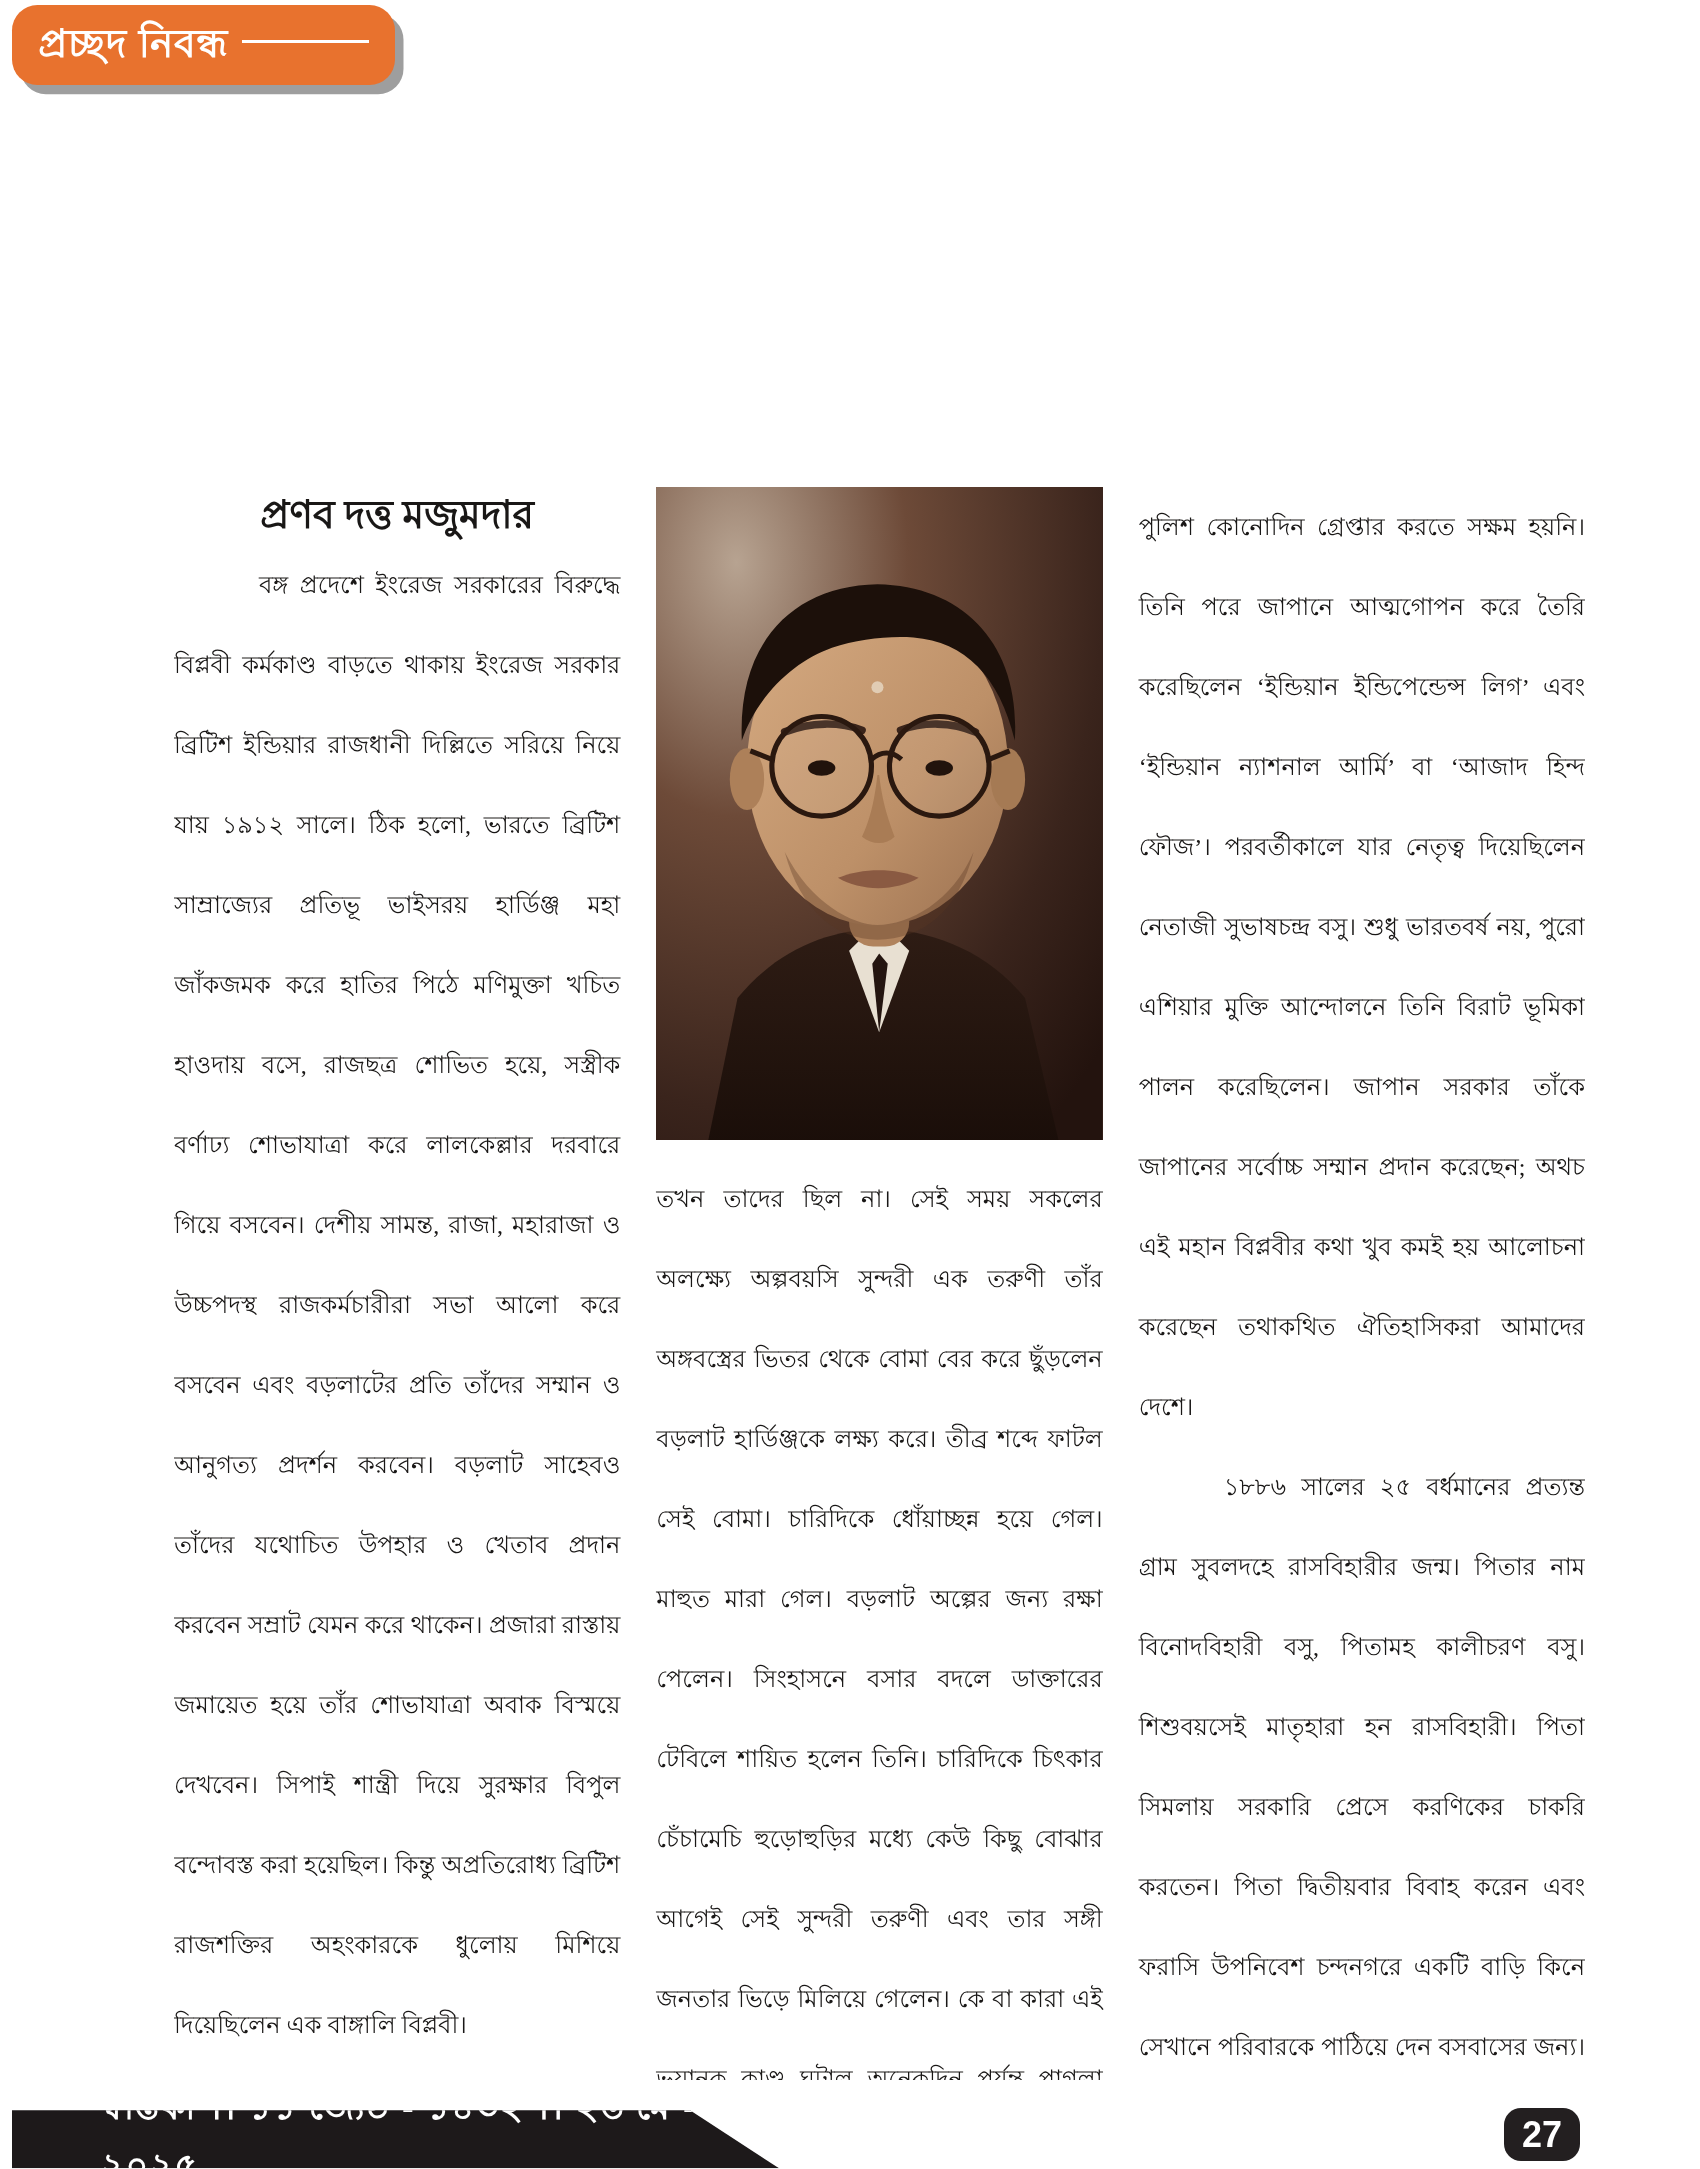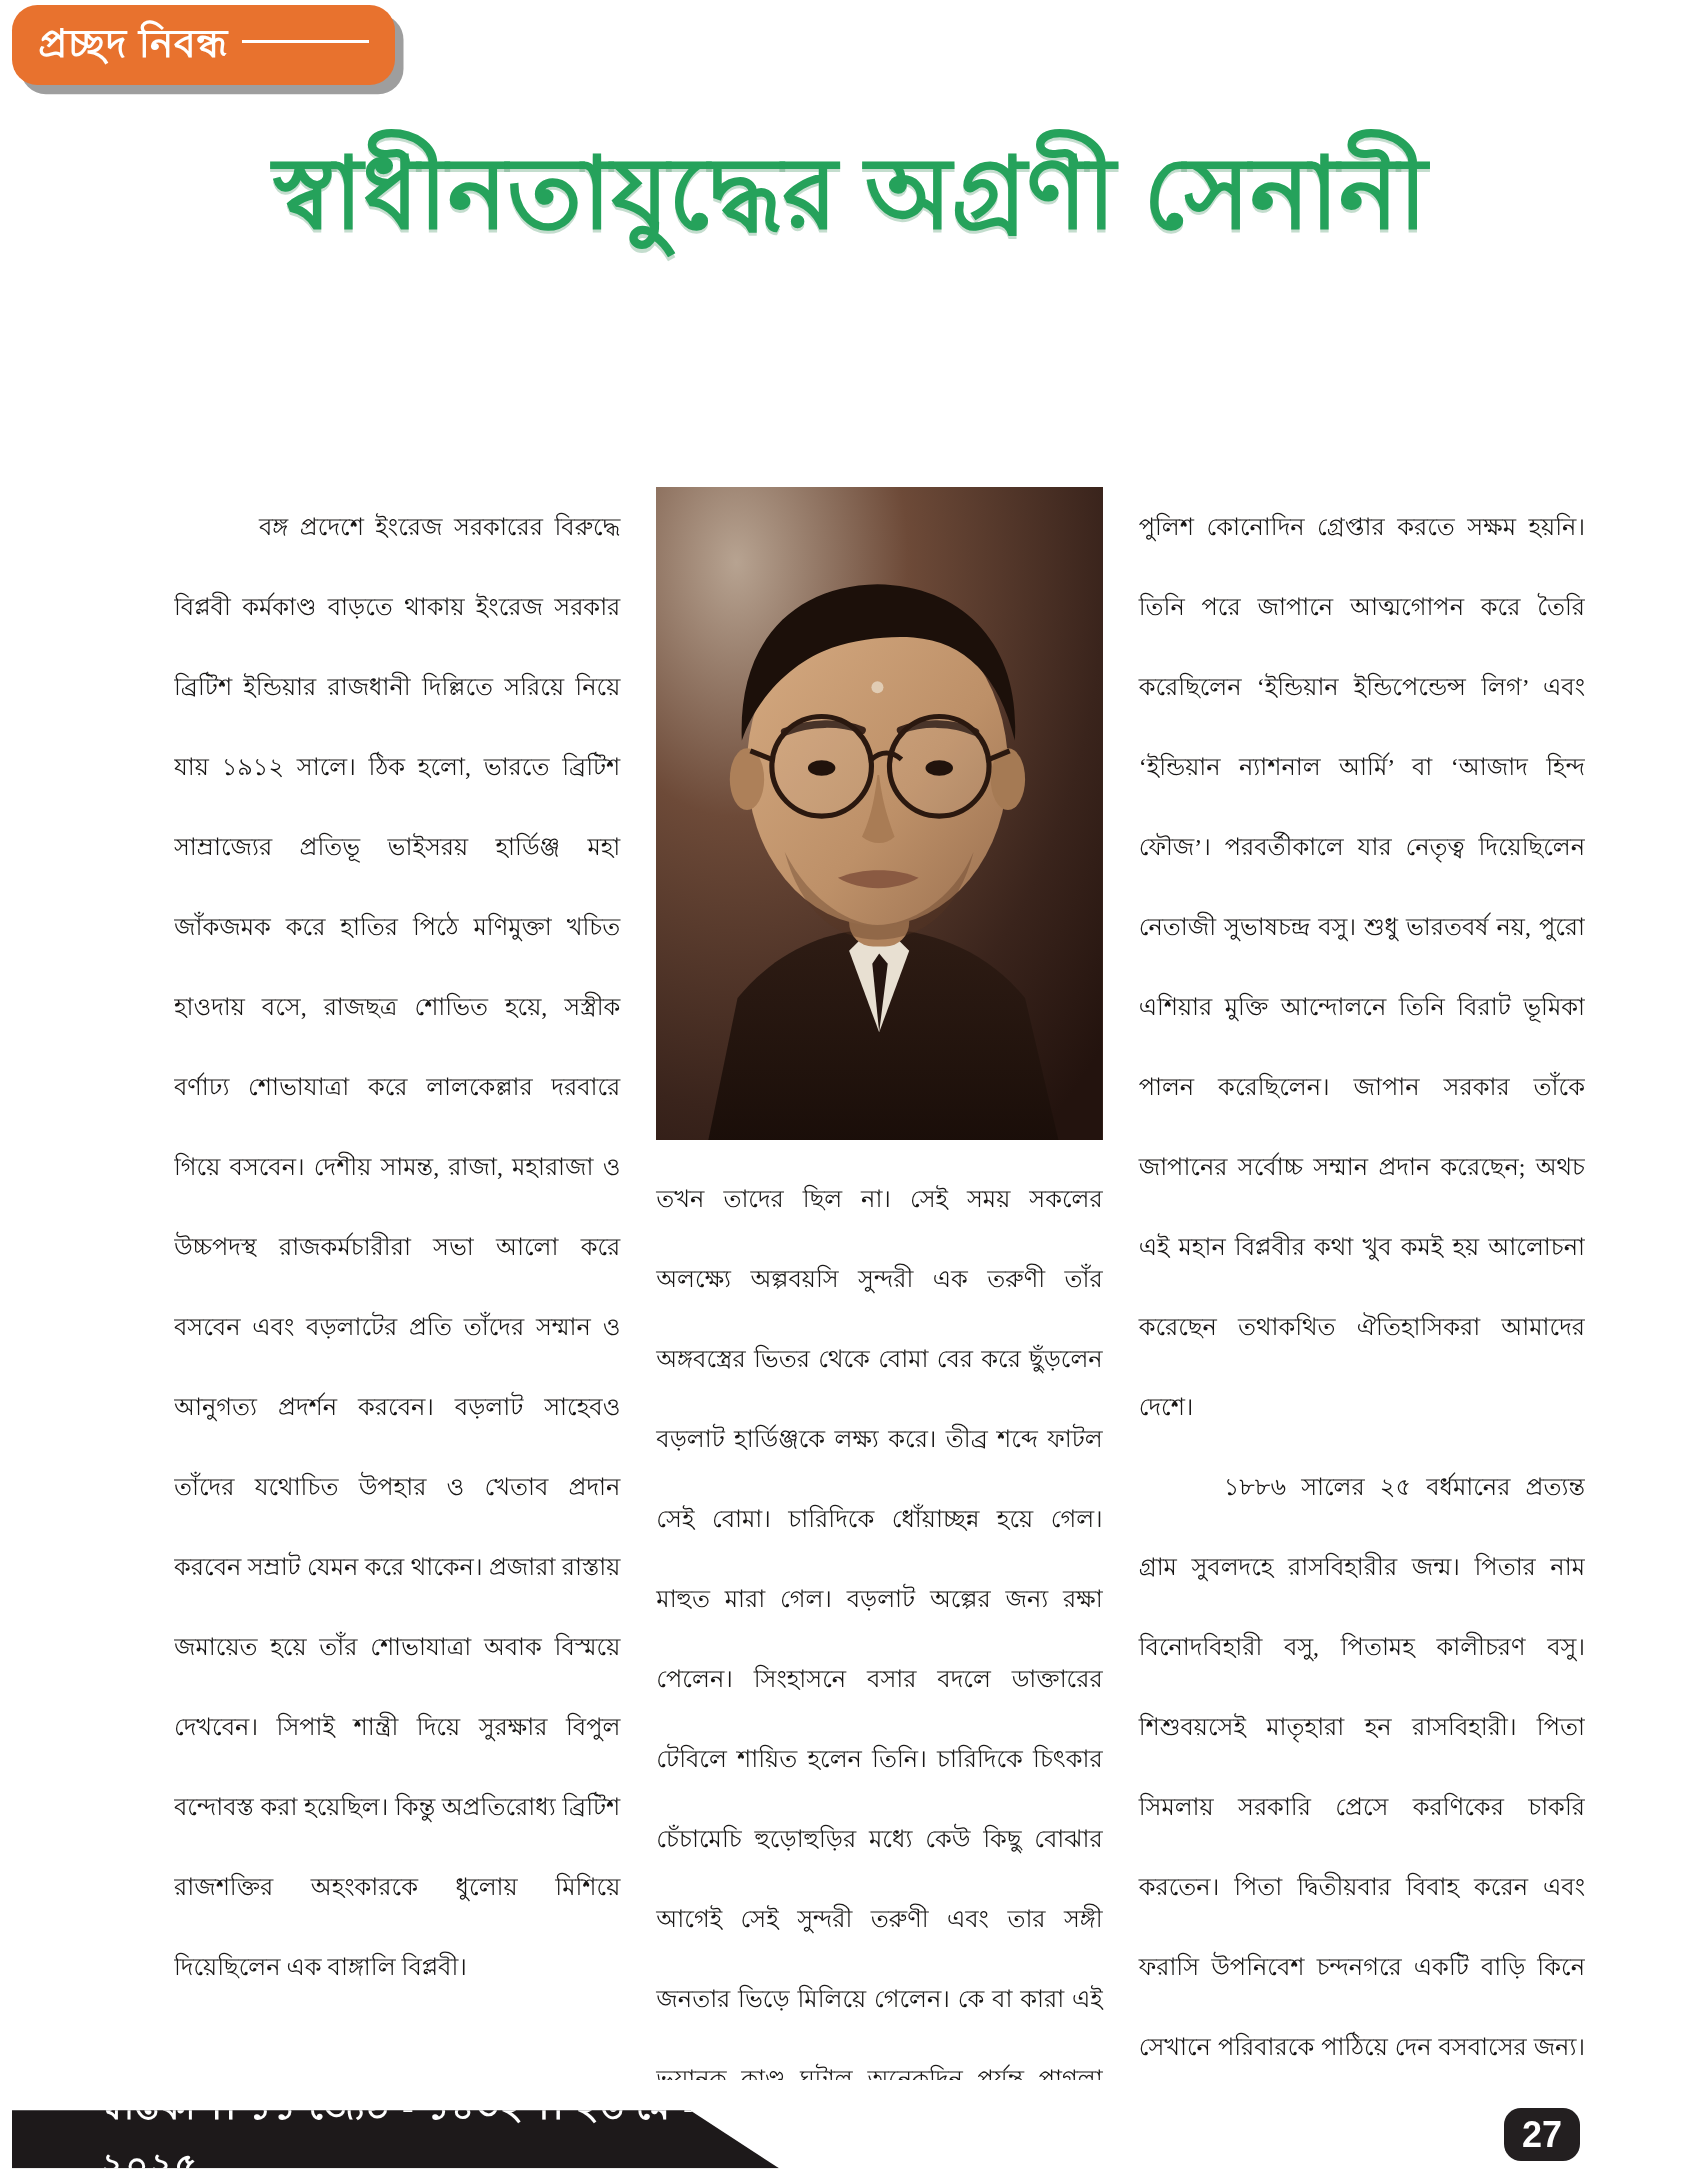--- a/index.html
+++ b/index.html
@@ -103,25 +103,25 @@
 <body>
 
 <div class="page">
 
   <div class="kicker-badge">
     <span class="kicker-label">প্রচ্ছদ নিবন্ধ</span>
     <span class="kicker-underline"></span>
   </div>
 
   <div class="headline">
-    <div>স্বাধীনতাযুদ্ধের অগ্রণী সেনানী</div>
   </div>
 
   <div class="columns">
     <div class="col">
+      <div class="byline">প্রণব দত্ত মজুমদার</div>
       <div>
           <p class="para indent">বঙ্গ প্রদেশে ইংরেজ সরকারের বিরুদ্ধে বিপ্লবী কর্মকাণ্ড বাড়তে থাকায় ইংরেজ সরকার ব্রিটিশ ইন্ডিয়ার রাজধানী দিল্লিতে সরিয়ে নিয়ে যায় ১৯১২ সালে। ঠিক হলো, ভারতে ব্রিটিশ সাম্রাজ্যের প্রতিভূ ভাইসরয় হার্ডিঞ্জ মহা জাঁকজমক করে হাতির পিঠে মণিমুক্তা খচিত হাওদায় বসে, রাজছত্র শোভিত হয়ে, সস্ত্রীক বর্ণাঢ্য শোভাযাত্রা করে লালকেল্লার দরবারে গিয়ে বসবেন। দেশীয় সামন্ত, রাজা, মহারাজা ও উচ্চপদস্থ রাজকর্মচারীরা সভা আলো করে বসবেন এবং বড়লাটের প্রতি তাঁদের সম্মান ও আনুগত্য প্রদর্শন করবেন। বড়লাট সাহেবও তাঁদের যথোচিত উপহার ও খেতাব প্রদান করবেন সম্রাট যেমন করে থাকেন। প্রজারা রাস্তায় জমায়েত হয়ে তাঁর শোভাযাত্রা অবাক বিস্ময়ে দেখবেন। সিপাই শান্ত্রী দিয়ে সুরক্ষার বিপুল বন্দোবস্ত করা হয়েছিল। কিন্তু অপ্রতিরোধ্য ব্রিটিশ রাজশক্তির অহংকারকে ধুলোয় মিশিয়ে দিয়েছিলেন এক বাঙ্গালি বিপ্লবী।</p>
         </div>
     </div>
 
     <div class="col">
       <div class="photo-frame">
         <svg viewBox="0 0 520 770" preserveAspectRatio="xMidYMid slice">
           <defs>
             <radialGradient id="bgGrad" cx="18%" cy="12%" r="110%">

